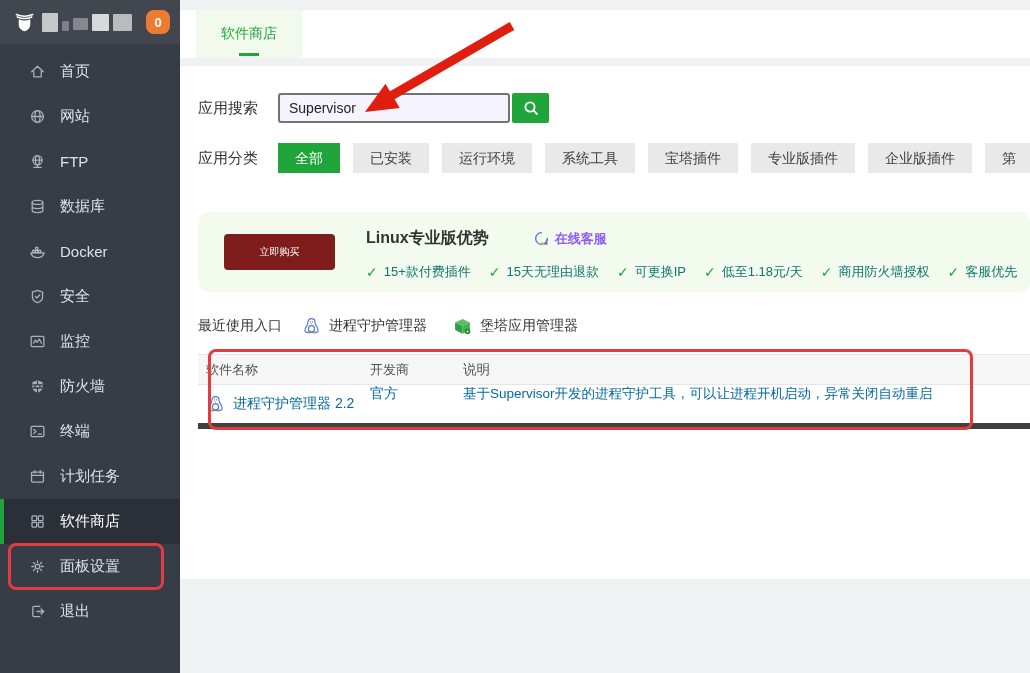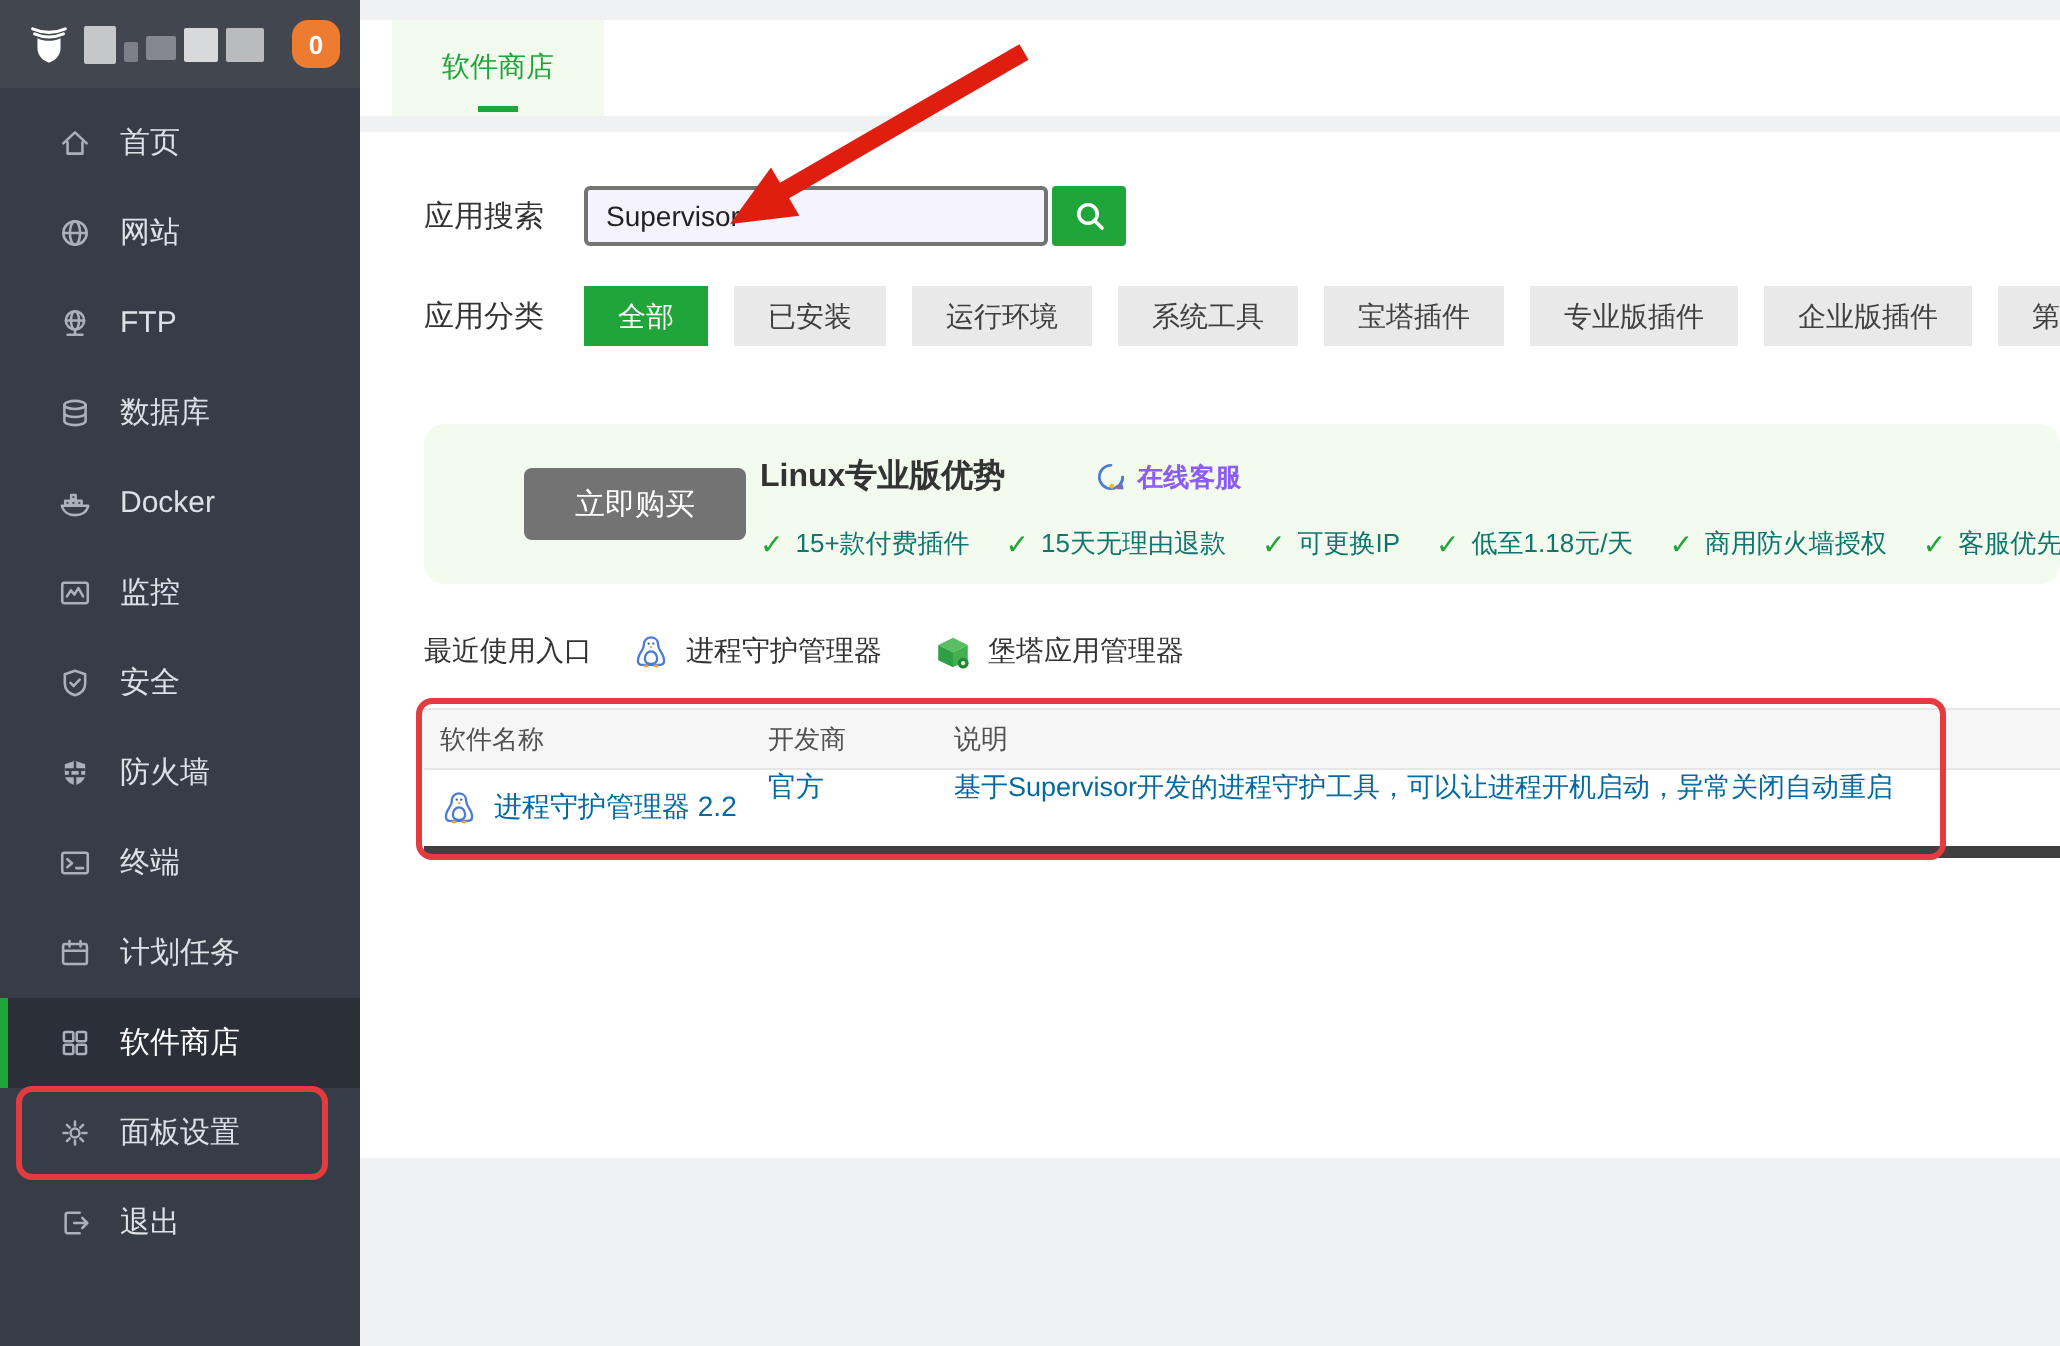--- a/index.html
+++ b/index.html
@@ -28,39 +28,39 @@
   .menu-item .icon{width:17px;height:17px;color:#aab1bb;flex:none;}
   .icon svg{display:block;width:100%;height:100%;fill:none;stroke:currentColor;stroke-width:1.2;
             stroke-linecap:round;stroke-linejoin:round;}
 
   
   .main{position:absolute;left:180px;top:0;width:850px;height:673px;}
   .tabbar{margin-top:10px;height:48px;background:#fff;display:flex;}
   .tab{margin-left:16px;position:relative;height:100%;display:flex;align-items:center;padding:0 25px;
        background:#f2f9ed;color:#20a53a;font-size:14px;cursor:pointer;}
   .tab::after{content:"";position:absolute;left:50%;transform:translateX(-50%);bottom:2px;width:20px;height:3px;background:#20a53a;}
-  .panel{margin-top:8px;height:513px;background:#fff;box-sizing:border-box;padding-left:32px;overflow:hidden;}
+  .panel{margin-top:8px;height:513px;background:#fff;box-sizing:border-box;padding-left:18px;overflow:hidden;}
 
   .row-search{padding-top:27px;display:flex;align-items:center;}
   .form-label{width:80px;font-size:15px;color:#333;flex:none;}
   .search-input{width:210px;height:26px;border:2px solid #737373;border-radius:3px;background:#f5f3fe;
                 padding:0 9px;font-size:14px;color:#222;outline:none;font-family:inherit;}
   .search-btn{width:37px;height:30px;background:#20a53a;border:none;border-radius:2px;margin-left:2px;
               display:flex;align-items:center;justify-content:center;cursor:pointer;padding:0;}
   .search-btn .icon{width:16px;height:16px;}
 
   .row-cat{margin-top:20px;display:flex;align-items:center;white-space:nowrap;overflow:hidden;}
   .cat-btn{height:30px;line-height:30px;padding:0 17px;margin-right:13px;background:#e9e9e9;color:#404040;
            font-size:14px;border:none;cursor:pointer;flex:none;font-family:inherit;}
   .cat-btn.active{background:#20a53a;color:#fff;}
   .cat-btn.clipped{min-width:100px;text-align:left;box-sizing:border-box;}
 
   .banner{position:relative;margin-top:39px;height:80px;background:#f3faee;border-radius:10px;overflow:hidden;}
-  .buy-btn{position:absolute;left:26px;top:22px;width:111px;height:36px;background:#737373;color:#fff;border:none;
-           border-radius:4px;font-size:15px;cursor:pointer;font-family:inherit;margin-left:24px;}
+  .buy-btn{position:absolute;left:26px;top:22px;width:111px;height:36px;background:#7f1d1d;color:#fff;border:none;
+           border-radius:4px;font-size:10px;cursor:pointer;font-family:inherit;}
   .banner-line1{position:absolute;left:168px;top:16px;display:flex;align-items:center;}
   .banner-title{font-size:16px;font-weight:bold;color:#333;}
   .support{display:flex;align-items:center;gap:5px;margin-left:44px;color:#8b5cf6;font-weight:bold;font-size:13px;cursor:pointer;}
   .support .icon{width:17px;height:17px;}
   .banner-line2{position:absolute;left:168px;top:51px;display:flex;white-space:nowrap;}
   .feat{display:flex;align-items:center;margin-right:18px;font-size:13px;color:#0f766e;}
   .feat::before{content:"✓";color:#21a53a;font-weight:bold;margin-right:6px;font-size:14px;}
 
   .row-recent{margin-top:23px;display:flex;align-items:center;height:22px;}
   .recent-label{font-size:14px;color:#333;margin-right:20px;}
@@ -149,34 +149,34 @@
             <svg viewBox="0 0 16 16">
               <path d="M1.8 9.3h12.4c-.6 2.8-2.9 4.4-6.2 4.4-3 0-5.5-1.6-6.2-4.4z"></path>
               <path d="M3.4 6.9h2.1v2.1H3.4zM6.2 6.9h2.1v2.1H6.2zM9 6.9h2.1v2.1H9zM6.2 4.2h2.1v2.1H6.2z"></path>
             </svg>
           </span>
         <span>Docker</span>
       </div>
       <div class="menu-item">
         <span class="icon">
             <svg viewBox="0 0 16 16">
+              <path d="M8 2.2l4.8 1.7v4.3c0 2.9-1.9 4.7-4.8 5.6-2.9-.9-4.8-2.7-4.8-5.6V3.9z"></path>
+              <path d="M5.9 7.9l1.5 1.5 2.8-3"></path>
+            </svg>
+          </span>
+        <span>安全</span>
+      </div>
+      <div class="menu-item">
+        <span class="icon">
+            <svg viewBox="0 0 16 16">
               <rect x="2" y="3.2" width="12" height="9.6" rx="1"></rect>
               <path d="M4.2 9.6l1.9-2.9 1.6 2 1.9-3 2.2 3.9"></path>
             </svg>
           </span>
         <span>监控</span>
-      </div>
-      <div class="menu-item">
-        <span class="icon">
-            <svg viewBox="0 0 16 16">
-              <path d="M8 2.2l4.8 1.7v4.3c0 2.9-1.9 4.7-4.8 5.6-2.9-.9-4.8-2.7-4.8-5.6V3.9z"></path>
-              <path d="M5.9 7.9l1.5 1.5 2.8-3"></path>
-            </svg>
-          </span>
-        <span>安全</span>
       </div>
       <div class="menu-item">
         <span class="icon">
             <svg viewBox="0 0 16 16">
               <path d="M8 2.2l4.8 1.7v4.3c0 2.9-1.9 4.7-4.8 5.6-2.9-.9-4.8-2.7-4.8-5.6V3.9z" fill="currentColor" stroke="none"></path>
               <path d="M3.8 6.4h8.4M3.8 9.4h8.4M8 3v3.4M5.7 6.4v3M10.3 6.4v3M8 9.4v4" stroke="#373d47"></path>
             </svg>
           </span>
         <span>防火墙</span>
       </div>

